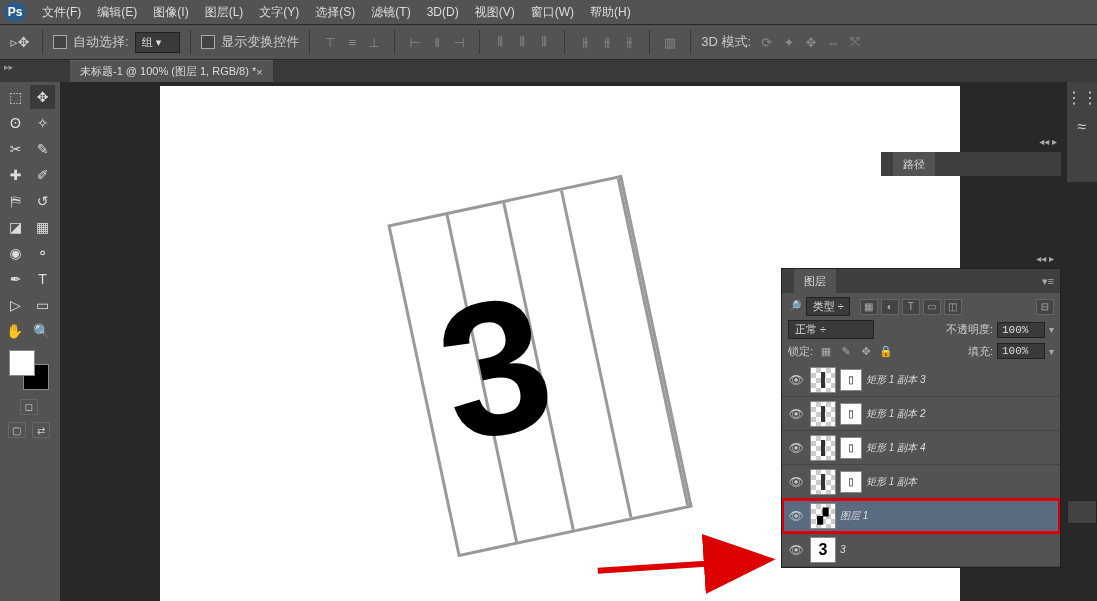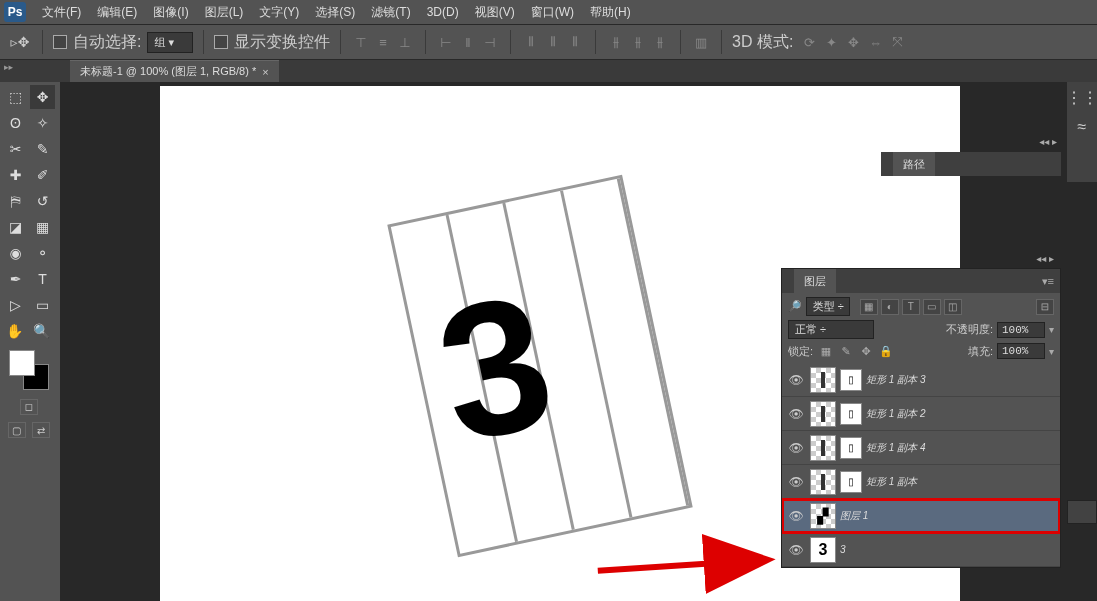--- a/index.html
+++ b/index.html
@@ -1,35 +1,35 @@
 <!DOCTYPE html>
 <html><head>
 <meta charset="utf-8">
 <style>
 * { box-sizing: border-box; margin: 0; padding: 0; font-family: "Microsoft YaHei", Arial, sans-serif; }
 body { background: #535353; width: 1097px; height: 601px; overflow: hidden; position: relative; }
 
 
 .menubar { height: 24px; background: #535353; display: flex; align-items: center; padding-left: 4px; }
-.app-logo { width: 22px; height: 20px; background: #2a5a8a; border-radius: 3px; display: flex; align-items: center; justify-content: center; color: #fff; font-weight: bold; font-size: 12px; margin-right: 8px; }
+.app-logo { width: 22px; height: 20px; background: #2a5a8a; border-radius: 9px; display: flex; align-items: center; justify-content: center; color: #fff; font-weight: bold; font-size: 12px; margin-right: 8px; }
 .menu-item { color: #ddd; font-size: 12px; padding: 0 8px; cursor: pointer; }
 
 
 .optionsbar { height: 36px; background: #535353; border-top: 1px solid #282828; border-bottom: 1px solid #282828; display: flex; align-items: center; padding-left: 8px; gap: 6px; }
 .tool-icon { width: 24px; height: 24px; display: flex; align-items: center; justify-content: center; color: #ccc; font-size: 14px; }
 .checkbox { width: 14px; height: 14px; border: 1px solid #aaa; background: #444; }
-.opt-label { color: #ccc; font-size: 16px; }
+.opt-label { color: #ccc; font-size: 13px; }
 .dropdown { background: #3a3a3a; border: 1px solid #222; color: #ddd; font-size: 11px; padding: 2px 18px 2px 6px; position: relative; }
 .sep { width: 1px; height: 24px; background: #3a3a3a; margin: 0 4px; }
 .opt-icon-group { display: flex; gap: 2px; }
 .opt-icon { width: 20px; height: 20px; display: flex; align-items: center; justify-content: center; color: #888; font-size: 13px; }
 
 
 .doctab-bar { height: 22px; background: #3a3a3a; display: flex; align-items: flex-end; padding-left: 70px; }
-.doctab { background: #535353; color: #ddd; font-size: 11px; padding: 3px 10px; border-top: 1px solid #666; display: flex; align-items: center; gap: 6px; }
+.doctab { background: #535353; color: #ddd; font-size: 11px; padding: 3px 10px; border-top: 1px solid #666; display: flex; align-items: center; }
 .doctab .close { color: #ccc; cursor: pointer; }
 .expand-arrows { position: absolute; left: 4px; top: 62px; color: #999; font-size: 9px; }
 
 
 .toolbox { position: absolute; left: 0; top: 82px; width: 58px; background: #535353; padding: 2px; }
 .tool-row { display: flex; }
 .tool-cell { width: 26px; height: 24px; display: flex; align-items: center; justify-content: center; color: #ddd; font-size: 14px; cursor: pointer; margin: 1px; position: relative; }
 .tool-cell.active { background: #3a3a3a; }
 .color-swatch { width: 40px; height: 40px; position: relative; margin: 6px auto; }
 .fg-color { position: absolute; width: 26px; height: 26px; background: #fff; border: 1px solid #888; top: 0; left: 0; }

